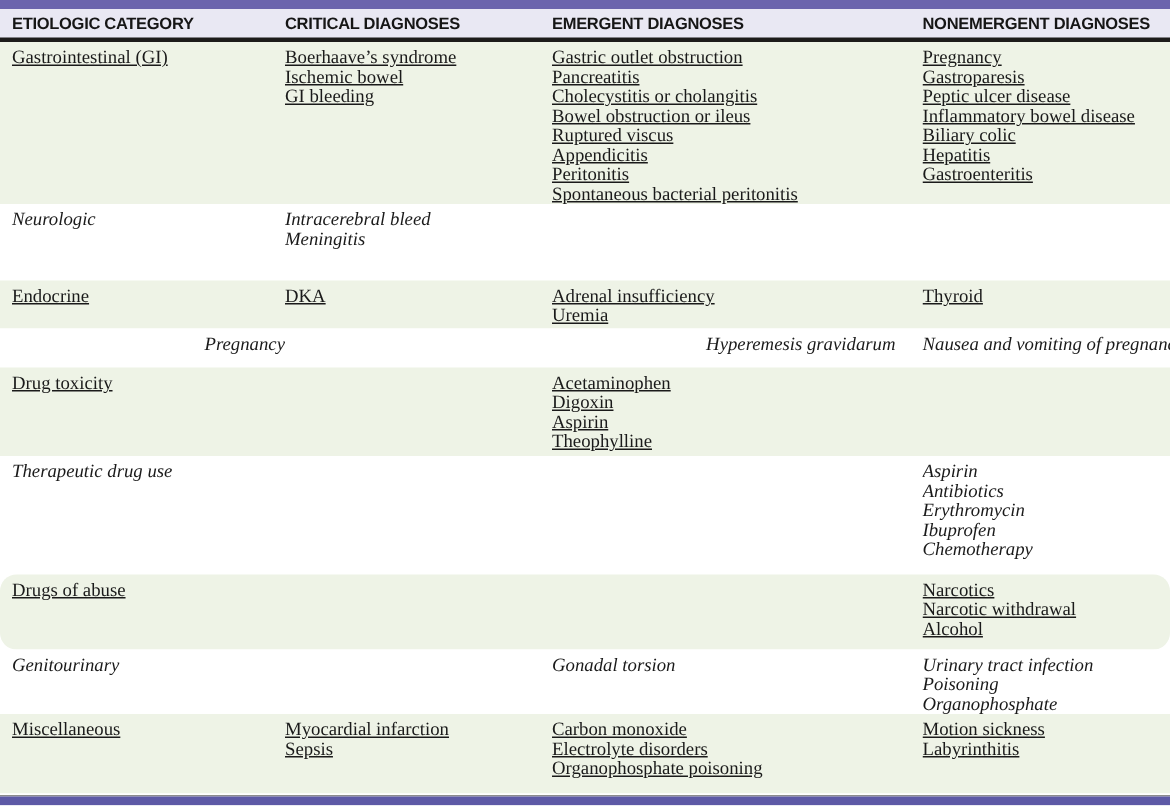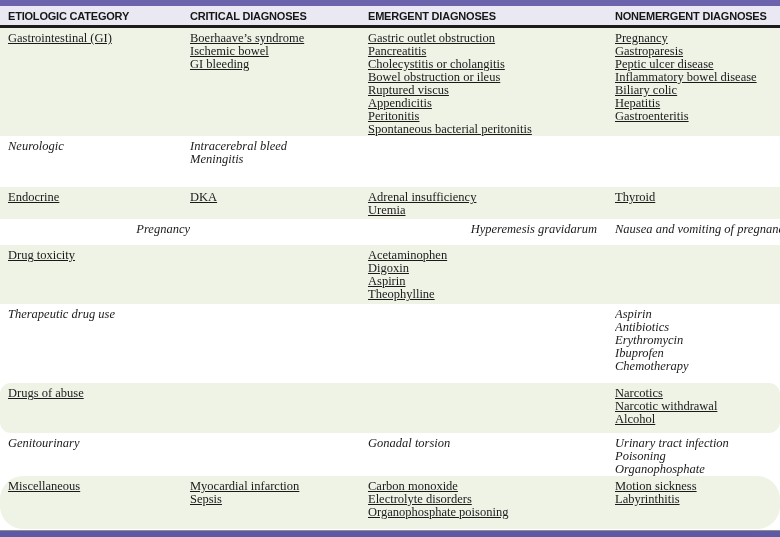--- a/index.html
+++ b/index.html
@@ -190,21 +190,21 @@
         <div class="cell c1"></div>
         <div class="cell c2">
           <div class="line">Gonadal torsion</div>
         </div>
         <div class="cell c3">
           <div class="line">Urinary tract infection</div>
           <div class="line">Poisoning</div>
           <div class="line">Organophosphate</div>
         </div>
       </div>
-      <div class="row green" style="min-height: 50px; border-radius: 23px;">
+      <div class="row green" style="min-height: 50px;">
         <div class="cell c0">
           <div class="line">Miscellaneous</div>
         </div>
         <div class="cell c1">
           <div class="line">Myocardial infarction</div>
           <div class="line">Sepsis</div>
         </div>
         <div class="cell c2">
           <div class="line">Carbon monoxide</div>
           <div class="line">Electrolyte disorders</div>

